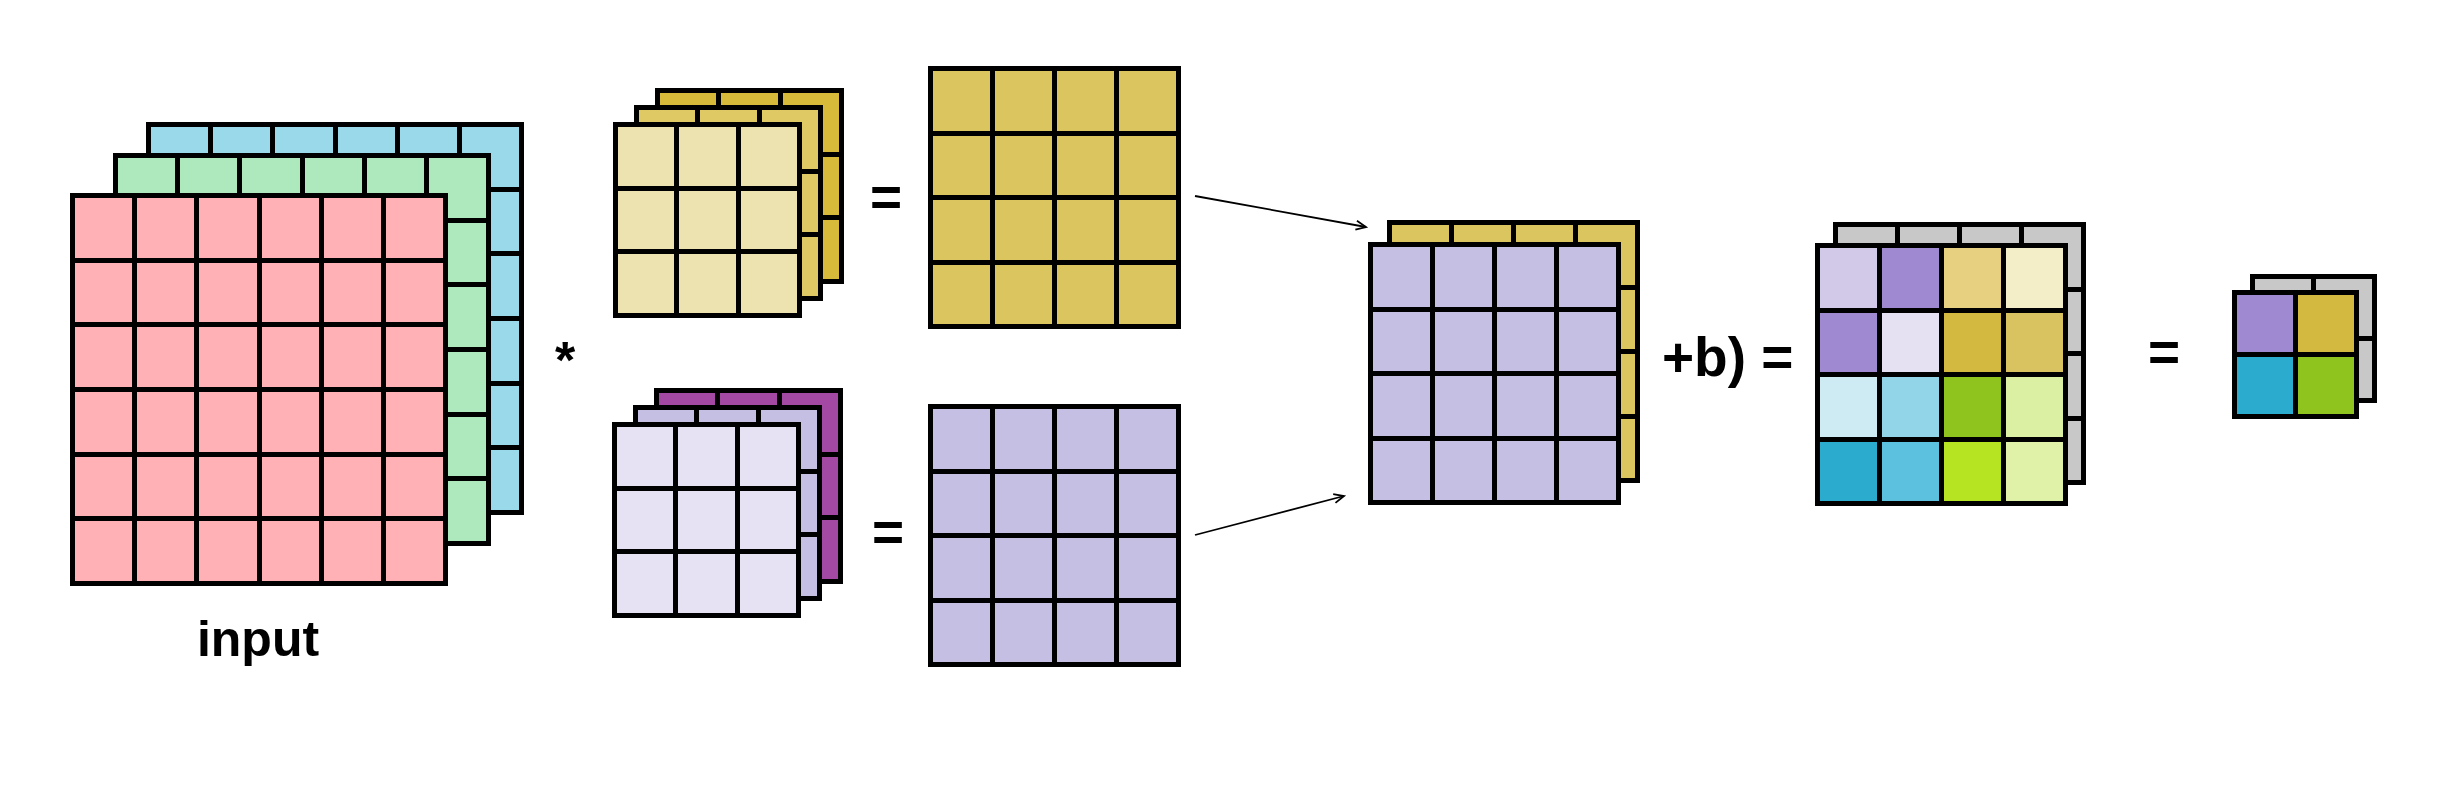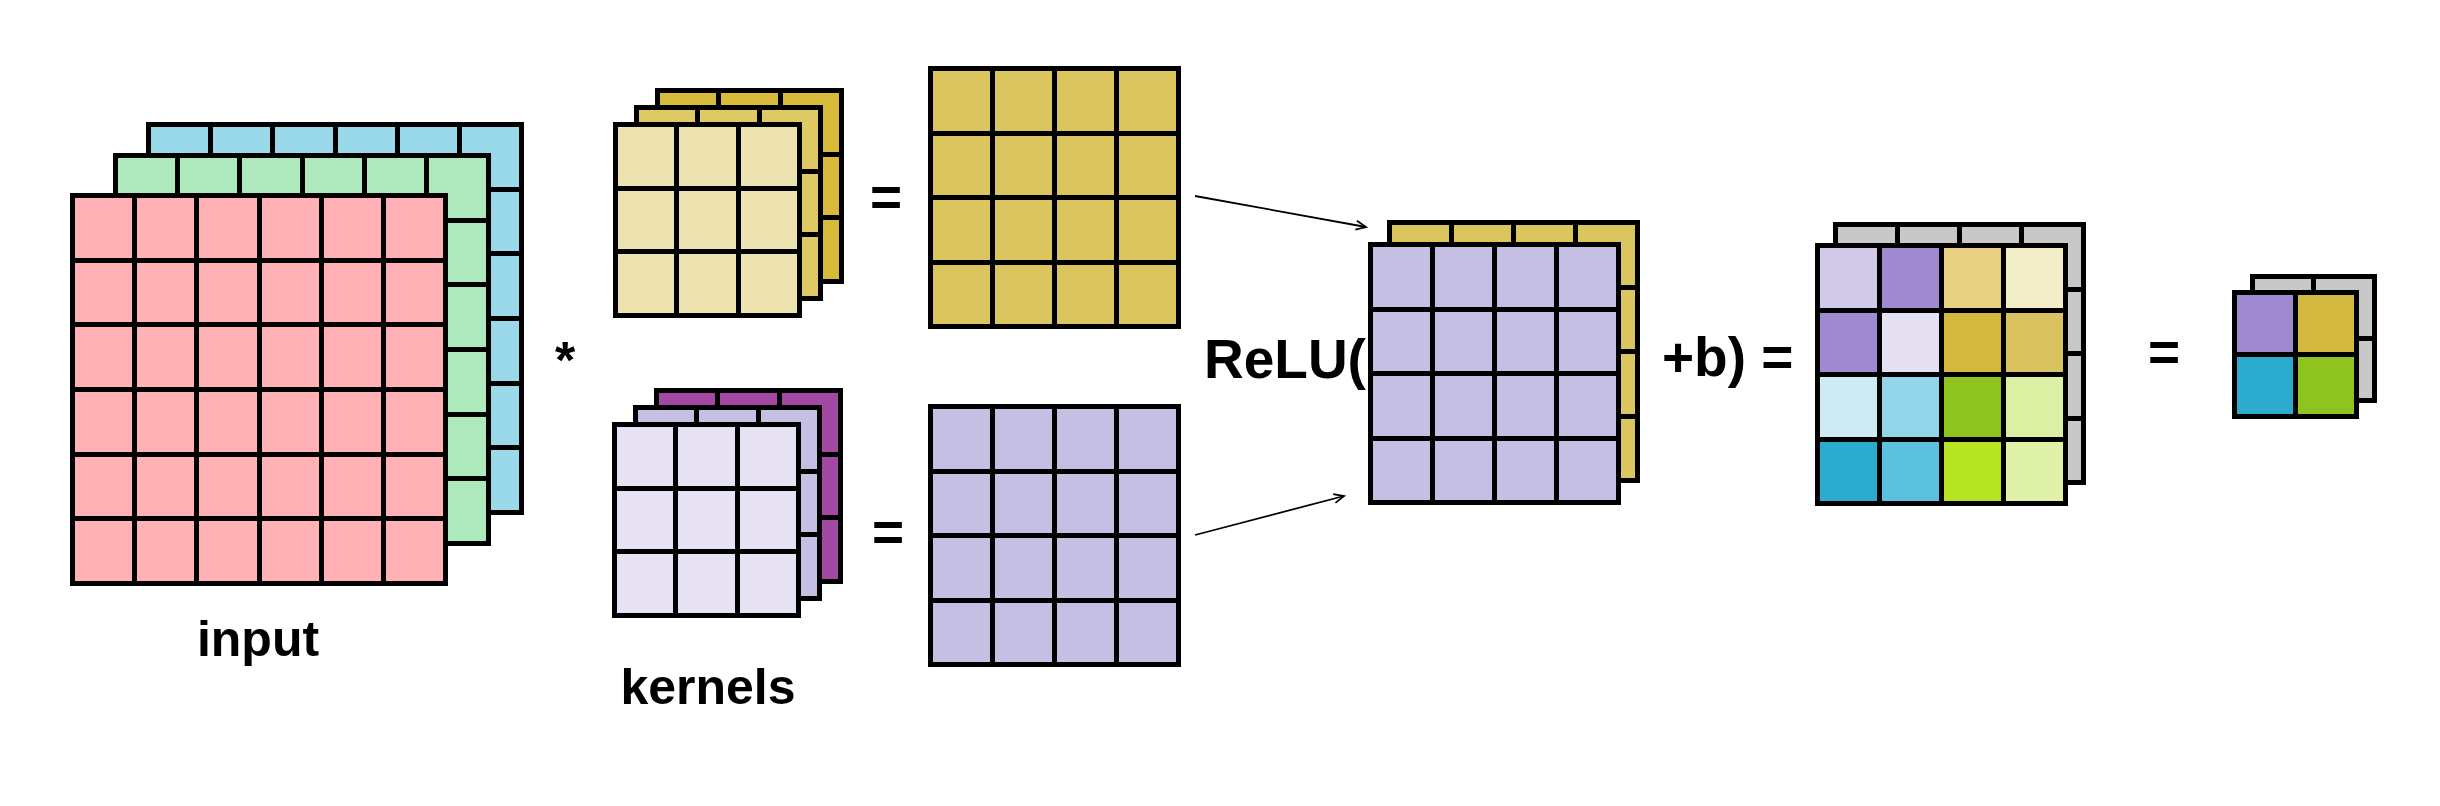--- a/index.html
+++ b/index.html
@@ -332,24 +332,22 @@
     </div>
   <div class="grid" style="left: 2232px; top: 290px; z-index: 2; grid-template-columns: repeat(2, 56px); grid-template-rows: repeat(2, 57px);">
       <div class="cell" style="background: rgb(159, 138, 209);"></div>
       <div class="cell" style="background: rgb(211, 185, 63);"></div>
       <div class="cell" style="background: rgb(43, 172, 206);"></div>
       <div class="cell" style="background: rgb(143, 196, 30);"></div>
     </div>
 
   <div class="lbl center-x" style="left:258px; top:614px; font-size:50px;">input</div>
   <div class="lbl" style="left:555px; top:334px; font-size:52px;">*</div>
-  <div class="lbl center-x" style="left:708px; top:662px; font-size:50px;">kernels</div>
   <div class="lbl eq" style="left:886px; top:197px;">=</div>
   <div class="lbl eq" style="left:888px; top:532px;">=</div>
-  <div class="lbl" style="left:1204px; top:332px; font-size:55px;">ReLU(</div>
   <div class="lbl" style="left:1662px; top:330px; font-size:55px;">+b) =</div>
   <div class="lbl eq" style="left:2164px; top:352px;">=</div>
 
   <svg class="arrows" width="2440" height="806" viewBox="0 0 2440 806">
     <defs>
       <marker id="ah" markerWidth="16" markerHeight="14" refX="11" refY="5.5" orient="auto" markerUnits="userSpaceOnUse">
         <path d="M1,1 L11,5.5 L1,10" fill="none" stroke="#000" stroke-width="1.8"></path>
       </marker>
     </defs>
     <line x1="1195" y1="196" x2="1366" y2="227" stroke="#000" stroke-width="1.8" marker-end="url(#ah)"></line>

